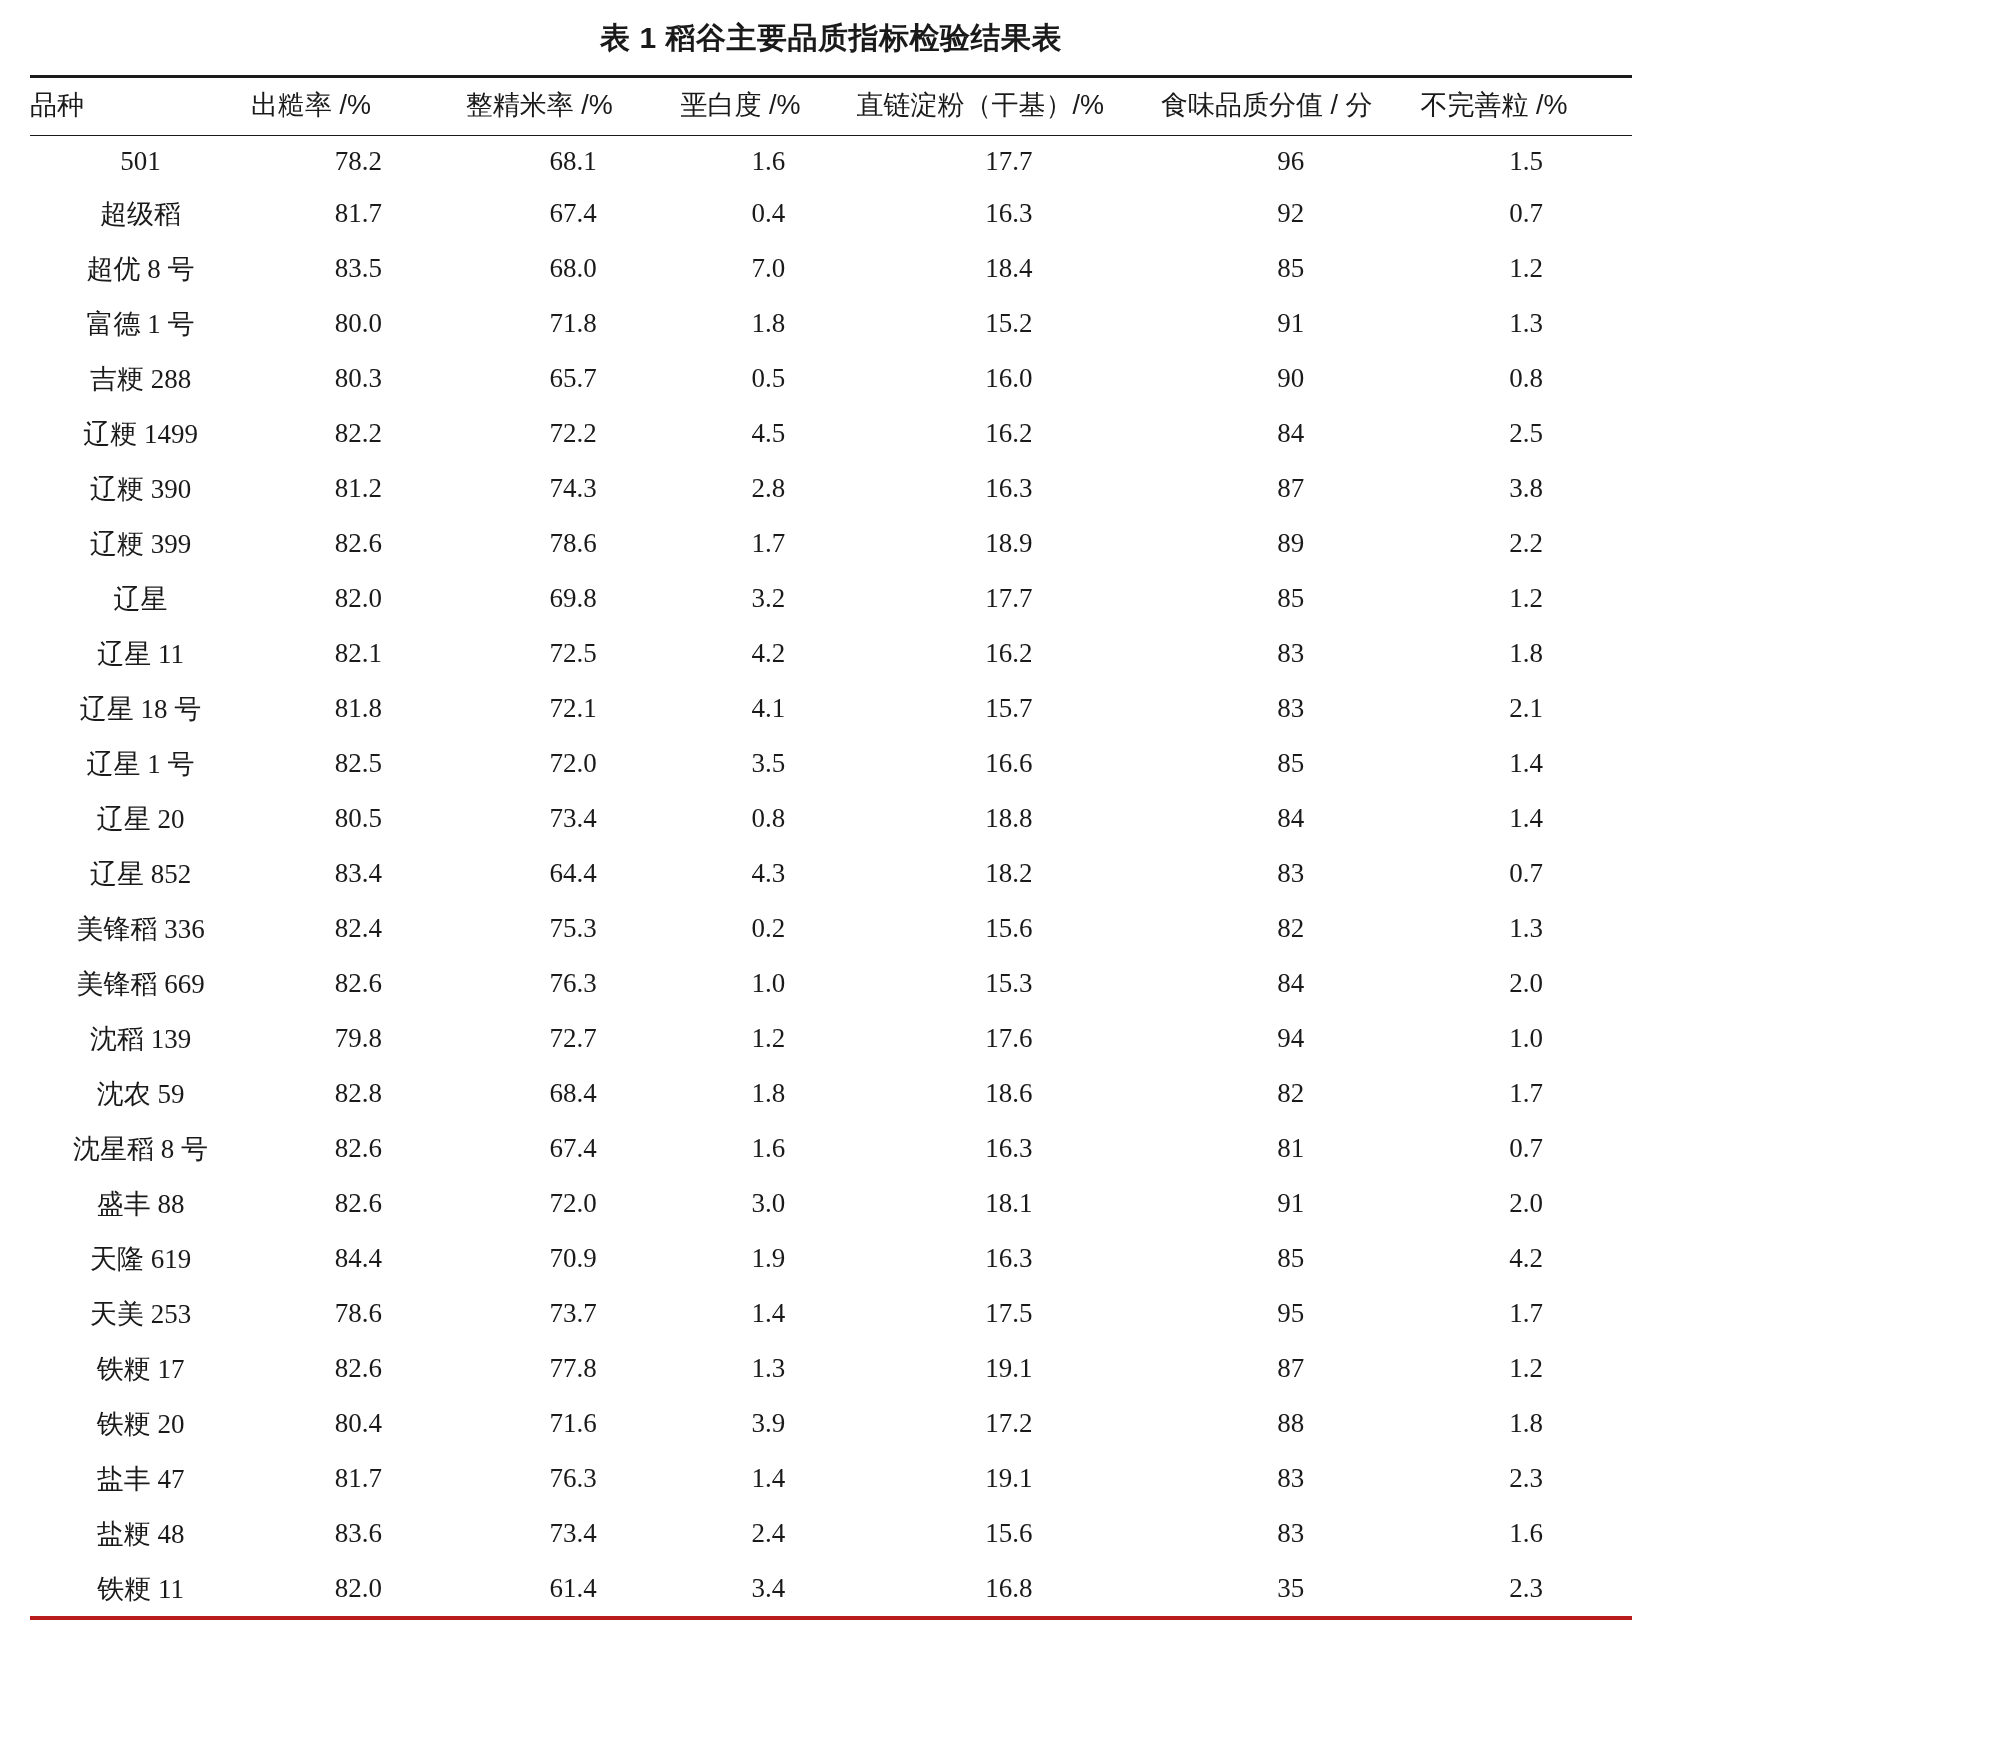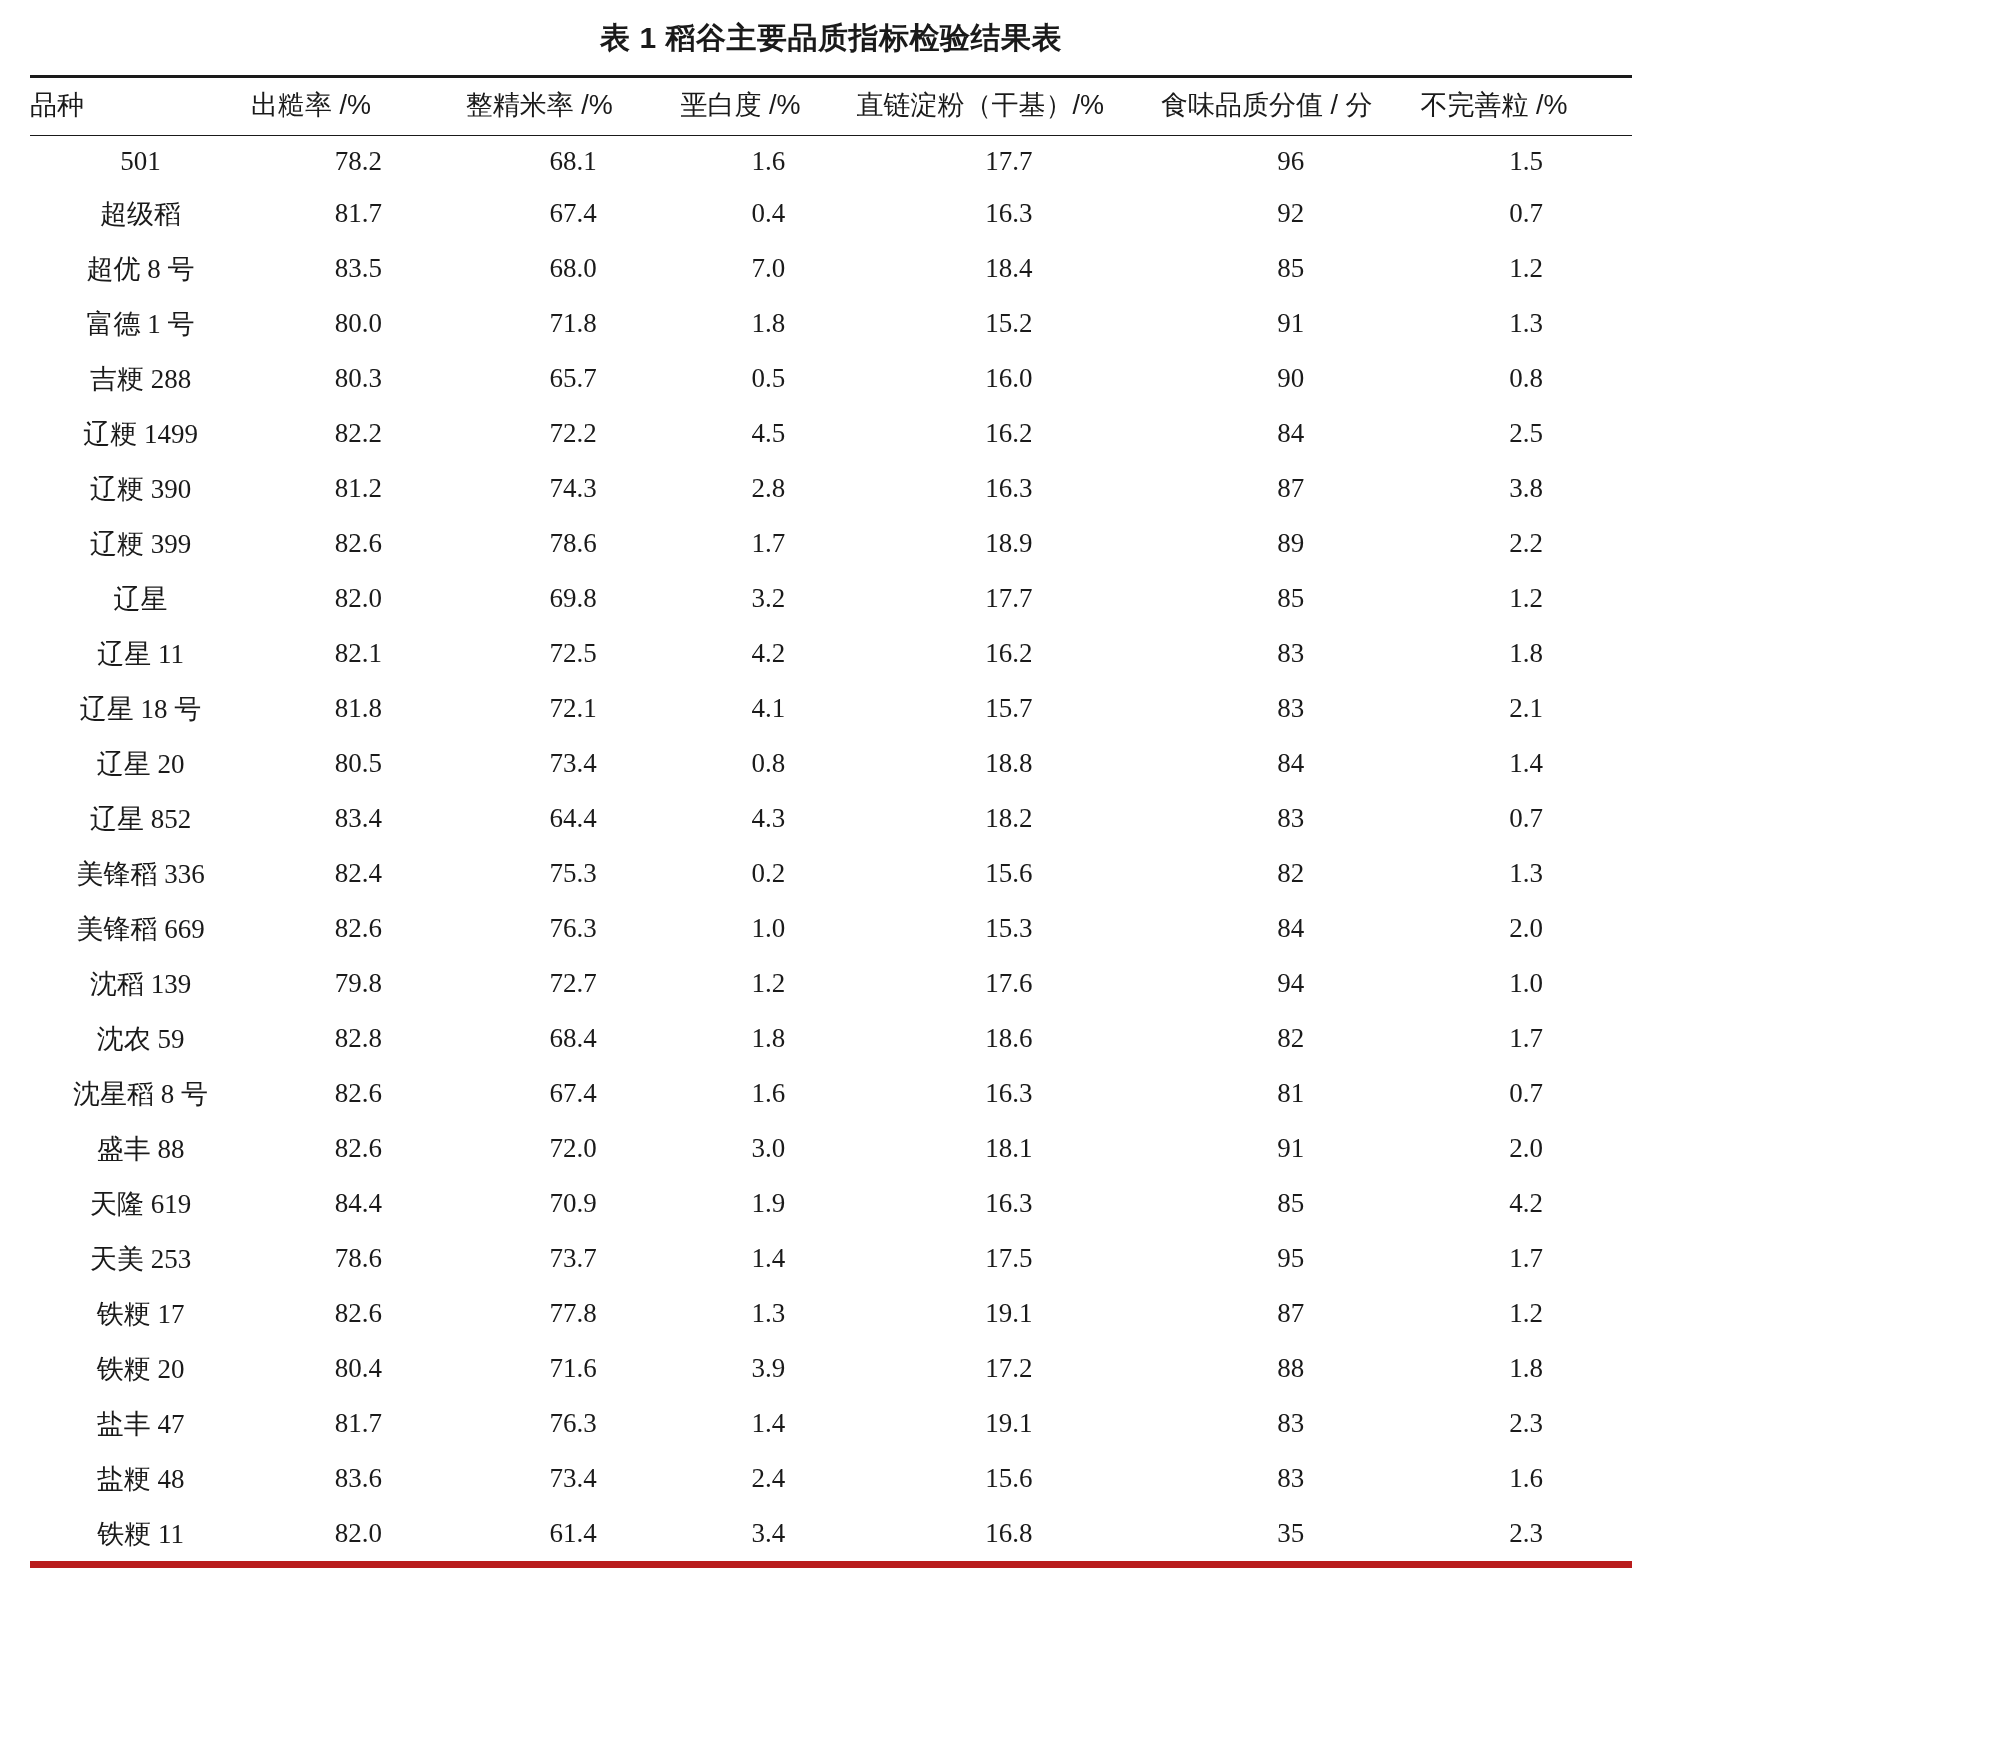--- a/index.html
+++ b/index.html
@@ -43,21 +43,21 @@
     font-family: "Liberation Sans", "DejaVu Sans", sans-serif;
     white-space: nowrap;
   }
   .rule-top {
     border-top: 3px solid #1a1a1a;
   }
   .rule-mid td, .rule-mid th {
     border-bottom: 1.6px solid #1a1a1a;
   }
   .rule-bottom {
-    border-bottom: 7px solid #b91c1c;
+    border-bottom: 4px solid #b91c1c;
   }
   table.rice-table tbody td {
     font-size: 27px;
     text-align: center;
     padding: 9.5px 0 9.5px 0;
     white-space: nowrap;
     font-family: "Liberation Serif", "DejaVu Serif", serif;
   }
   td.c-variety {
     font-family: "Liberation Sans", "DejaVu Sans", sans-serif;
@@ -193,20 +193,29 @@
       <tr>
           <td class="c-variety">辽星 18 号</td>
           <td>81.8</td>
           <td>72.1</td>
           <td>4.1</td>
           <td>15.7</td>
           <td>83</td>
           <td>2.1</td>
         </tr>
       <tr>
+          <td class="c-variety">辽星 1 号</td>
+          <td>82.5</td>
+          <td>72.0</td>
+          <td>3.5</td>
+          <td>16.6</td>
+          <td>85</td>
+          <td>1.4</td>
+        </tr>
+      <tr>
           <td class="c-variety">辽星 20</td>
           <td>80.5</td>
           <td>73.4</td>
           <td>0.8</td>
           <td>18.8</td>
           <td>84</td>
           <td>1.4</td>
         </tr>
       <tr>
           <td class="c-variety">辽星 852</td>

